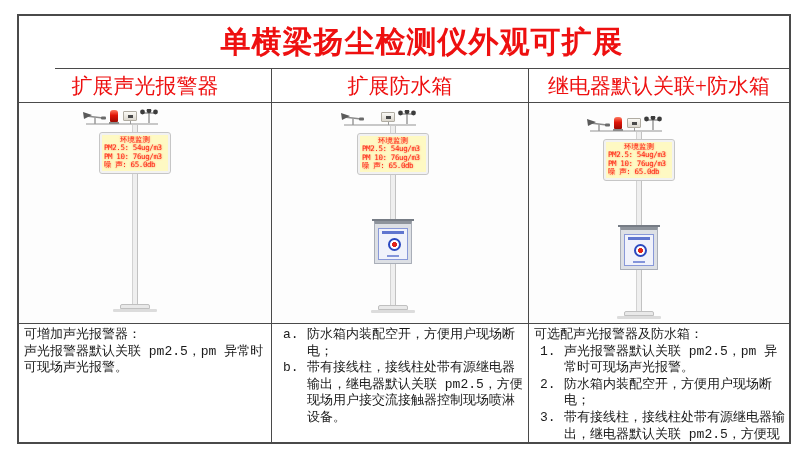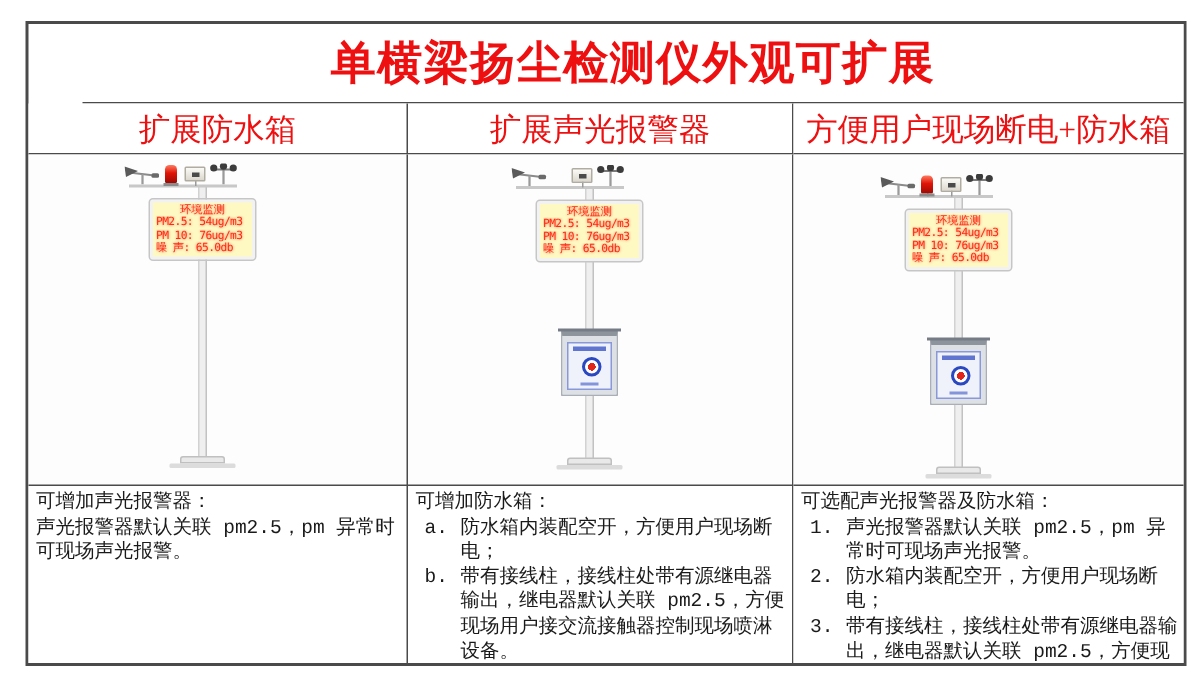--- a/index.html
+++ b/index.html
@@ -69,27 +69,27 @@
 <body>
 
 <div class="page">
   <div class="table">
 
     <div class="cell bb title-row">
       <span class="title-text">单横梁扬尘检测仪外观可扩展</span>
     </div>
 
     <div class="cell br bb hdr">
+      <span>扩展声光报警器</span>
+    </div>
+    <div class="cell br bb hdr">
       <span>扩展防水箱</span>
     </div>
-    <div class="cell br bb hdr">
-      <span>扩展声光报警器</span>
-    </div>
     <div class="cell bb hdr">
-      <span>方便用户现场断电+防水箱</span>
+      <span>继电器默认关联+防水箱</span>
     </div>
 
     <div class="cell br bb img-cell">
       <div class="dev dev1 has-beacon">
         <div class="pole"></div>
         <div class="crossbeam"></div>
         <div class="stem stem-beacon"></div>
         <div class="stem stem-shield"></div>
         <div class="sensor vane">
           <svg width="24" height="13" viewBox="0 0 24 13">
@@ -207,21 +207,20 @@
         <div class="base-foot"></div>
       </div>
     </div>
 
     <div class="cell br note">
       <div>可增加声光报警器：</div>
       <div>声光报警器默认关联 pm2.5，pm 异常时可现场声光报警。</div>
     </div>
 
     <div class="cell br note">
-      <div>可增加防水箱：</div>
       <div class="li">
         <span class="m">a.</span>
         <span class="t">防水箱内装配空开，方便用户现场断电；</span>
       </div>
       <div class="li">
         <span class="m">b.</span>
         <span class="t">带有接线柱，接线柱处带有源继电器输出，继电器默认关联 pm2.5，方便现场用户接交流接触器控制现场喷淋设备。</span>
       </div>
     </div>
 

